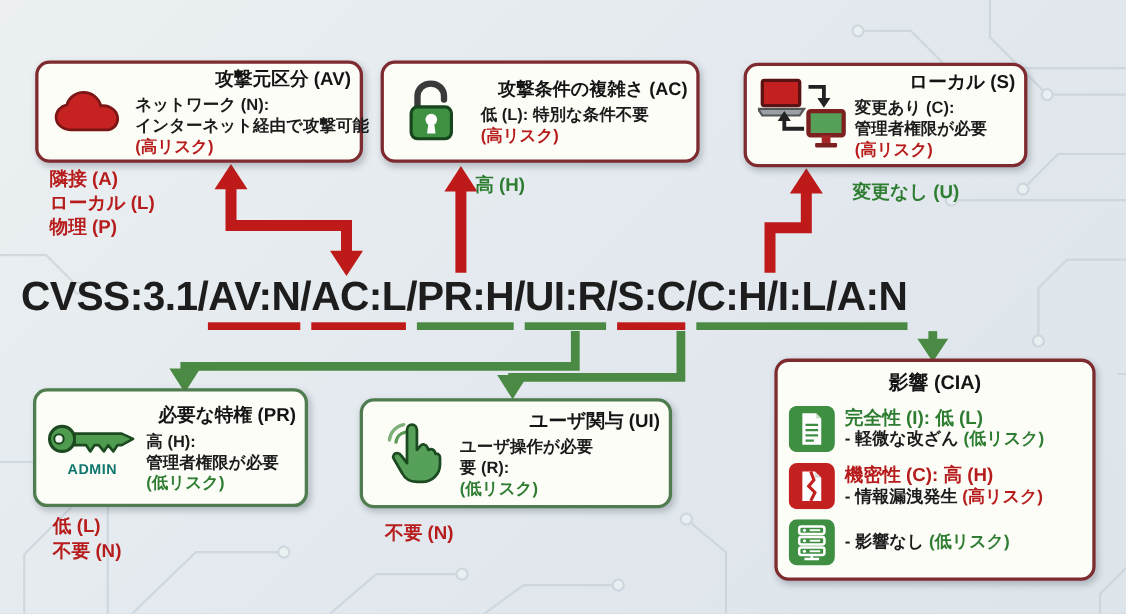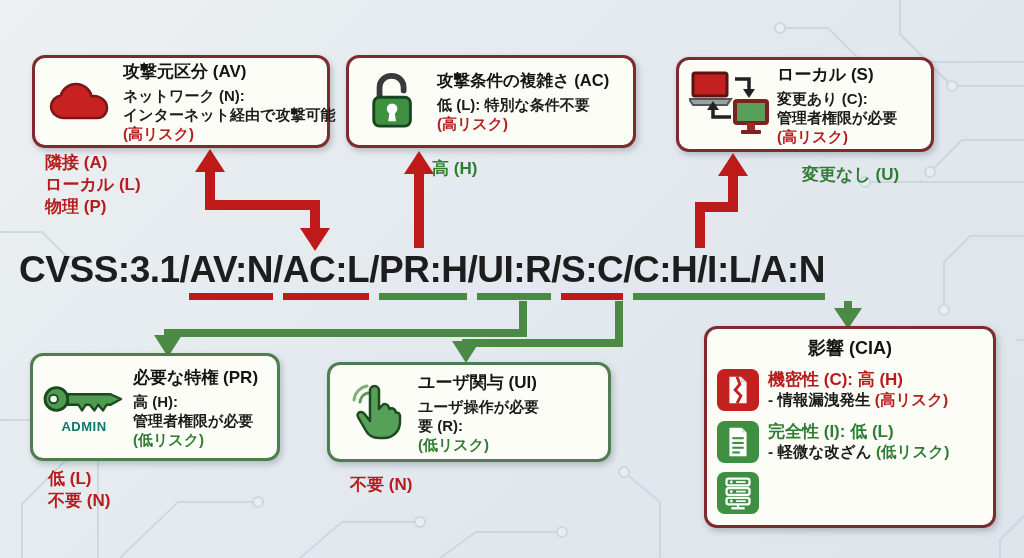--- a/index.html
+++ b/index.html
@@ -13,21 +13,21 @@
   .bg{opacity:.7;}
   .box{
     position:absolute;background:#fdfdf8;border-radius:13px;
     box-shadow:2px 3px 6px rgba(55,65,75,.28);
     display:flex;align-items:center;box-sizing:border-box;padding:6px 8px;gap:6px;
   }
   .red-border{border:3px solid #7e2b30;}
   .green-border{border:3px solid #4f7d4f;}
   .icon-col{flex:0 0 74px;display:flex;flex-direction:column;align-items:center;justify-content:center;}
   .text-col{flex:1;min-width:0;}
-  .b-title{font-size:17px;font-weight:700;color:#141414;text-align:left;margin-bottom:3px;white-space:nowrap;}
+  .b-title{font-size:17px;font-weight:700;color:#141414;text-align:right;margin-bottom:3px;white-space:nowrap;}
   .b-line{font-size:15px;font-weight:700;color:#1b1b1b;line-height:19px;white-space:nowrap;}
   .red-text{color:#b71c1c;}
   .green-text{color:#2e7d32;}
   .side-label{position:absolute;font-size:17px;font-weight:700;line-height:22px;white-space:nowrap;}
   .admin-label{font-size:13px;font-weight:700;color:#0f766e;letter-spacing:.5px;margin-top:1px;}
   .cvss-row{
     position:absolute;left:0;top:249px;width:844px;text-align:center;
     font-size:37px;font-weight:700;color:#1d1d1d;letter-spacing:-.5px;white-space:nowrap;
   }
   .seg{display:inline-block;padding-bottom:2px;border-bottom:7px solid transparent;}
@@ -160,21 +160,21 @@
   </div>
 
   <div class="side-label red-text" style="left:45px;top:152px;">
     <div>隣接 (A)</div>
     <div>ローカル (L)</div>
     <div>物理 (P)</div>
   </div>
   <div class="side-label green-text" style="left:432px;top:158px;">
     <div>高 (H)</div>
   </div>
-  <div class="side-label green-text" style="left:802px;top:164px;">
+  <div class="side-label green-text" style="left:775px;top:164px;">
     <div>変更なし (U)</div>
   </div>
 
   <div class="cvss-row">
     <span class="seg">CVSS:3.1/</span><span class="seg u-red">AV:N</span><span class="seg">/</span><span class="seg u-red">AC:L</span><span class="seg">/</span><span class="seg u-green">PR:H</span><span class="seg">/</span><span class="seg u-green">UI:R</span><span class="seg">/</span><span class="seg u-red">S:C</span><span class="seg">/</span><span class="seg u-green">C:H/I:L/A:N</span>
   </div>
 
   <div class="box green-border" style="left:30px;top:353px;width:250px;height:108px;">
     <div class="icon-col" style="flex-basis:86px;">
       <svg width="86" height="38" viewBox="0 0 88 40">
@@ -211,49 +211,49 @@
   <div class="side-label red-text" style="left:48px;top:468px;">
     <div>低 (L)</div>
     <div>不要 (N)</div>
   </div>
   <div class="side-label red-text" style="left:350px;top:474px;">
     <div>不要 (N)</div>
   </div>
 
   <div class="box impact red-border" style="left:704px;top:326px;width:292px;height:202px;">
     <div class="impact-title">影響 (CIA)</div>
-
-    <div class="impact-row">
-      <svg class="impact-icon" viewBox="0 0 44 44">
-        <rect width="44" height="44" rx="8" fill="#c32020"></rect>
-        <path d="M13 8 H25 L31 14 V36 H13 Z" fill="#ffffff"></path>
-        <path d="M25 8 V14 H31 Z" fill="#d9d9d9"></path>
-        <path d="M21 8 L24 16 L19 22 L25 28 L21 36" fill="none" stroke="#c32020" stroke-width="3"></path>
-      </svg>
-      <div>
-        <div class="ir-l1 red-text">機密性 (C): 高 (H)</div>
-        <div class="ir-l2"><span>- 情報漏洩発生 </span><span class="red-text">(高リスク)</span></div>
-      </div>
-    </div>
 
     <div class="impact-row">
       <svg class="impact-icon" viewBox="0 0 44 44">
         <rect width="44" height="44" rx="8" fill="#3f8f43"></rect>
         <path d="M13 7 H26 L31 12 V37 H13 Z" fill="#ffffff"></path>
         <path d="M26 7 V12 H31 Z" fill="#cfe3cf"></path>
         <g stroke="#3f8f43" stroke-width="2.2">
           <line x1="16" y1="18" x2="28" y2="18"></line>
             <line x1="16" y1="23" x2="28" y2="23"></line>
           <line x1="16" y1="28" x2="28" y2="28"></line>
             <line x1="16" y1="33" x2="24" y2="33"></line>
         </g>
       </svg>
       <div>
         <div class="ir-l1 green-text">完全性 (I): 低 (L)</div>
         <div class="ir-l2"><span>- 軽微な改ざん </span><span class="green-text">(低リスク)</span></div>
+      </div>
+    </div>
+
+    <div class="impact-row">
+      <svg class="impact-icon" viewBox="0 0 44 44">
+        <rect width="44" height="44" rx="8" fill="#c32020"></rect>
+        <path d="M13 8 H25 L31 14 V36 H13 Z" fill="#ffffff"></path>
+        <path d="M25 8 V14 H31 Z" fill="#d9d9d9"></path>
+        <path d="M21 8 L24 16 L19 22 L25 28 L21 36" fill="none" stroke="#c32020" stroke-width="3"></path>
+      </svg>
+      <div>
+        <div class="ir-l1 red-text">機密性 (C): 高 (H)</div>
+        <div class="ir-l2"><span>- 情報漏洩発生 </span><span class="red-text">(高リスク)</span></div>
       </div>
     </div>
 
     <div class="impact-row">
       <svg class="impact-icon" viewBox="0 0 44 44">
         <rect width="44" height="44" rx="8" fill="#3f8f43"></rect>
         <g fill="none" stroke="#ffffff" stroke-width="2.4">
           <rect x="10" y="7" width="24" height="7" rx="2"></rect>
           <rect x="10" y="17" width="24" height="7" rx="2"></rect>
           <rect x="10" y="27" width="24" height="7" rx="2"></rect>
@@ -263,17 +263,18 @@
         <g fill="#ffffff">
           <circle cx="15" cy="10.5" r="1.5"></circle>
             <circle cx="15" cy="20.5" r="1.5"></circle>
             <circle cx="15" cy="30.5" r="1.5"></circle>
           <rect x="20" y="9.6" width="10" height="1.8"></rect>
             <rect x="20" y="19.6" width="10" height="1.8"></rect>
             <rect x="20" y="29.6" width="10" height="1.8"></rect>
         </g>
       </svg>
       <div>
+        <div class="ir-l2"><span>- 影響なし </span><span class="green-text">(低リスク)</span></div>
       </div>
     </div>
   </div>
 
 </div>
 
 </body></html>

